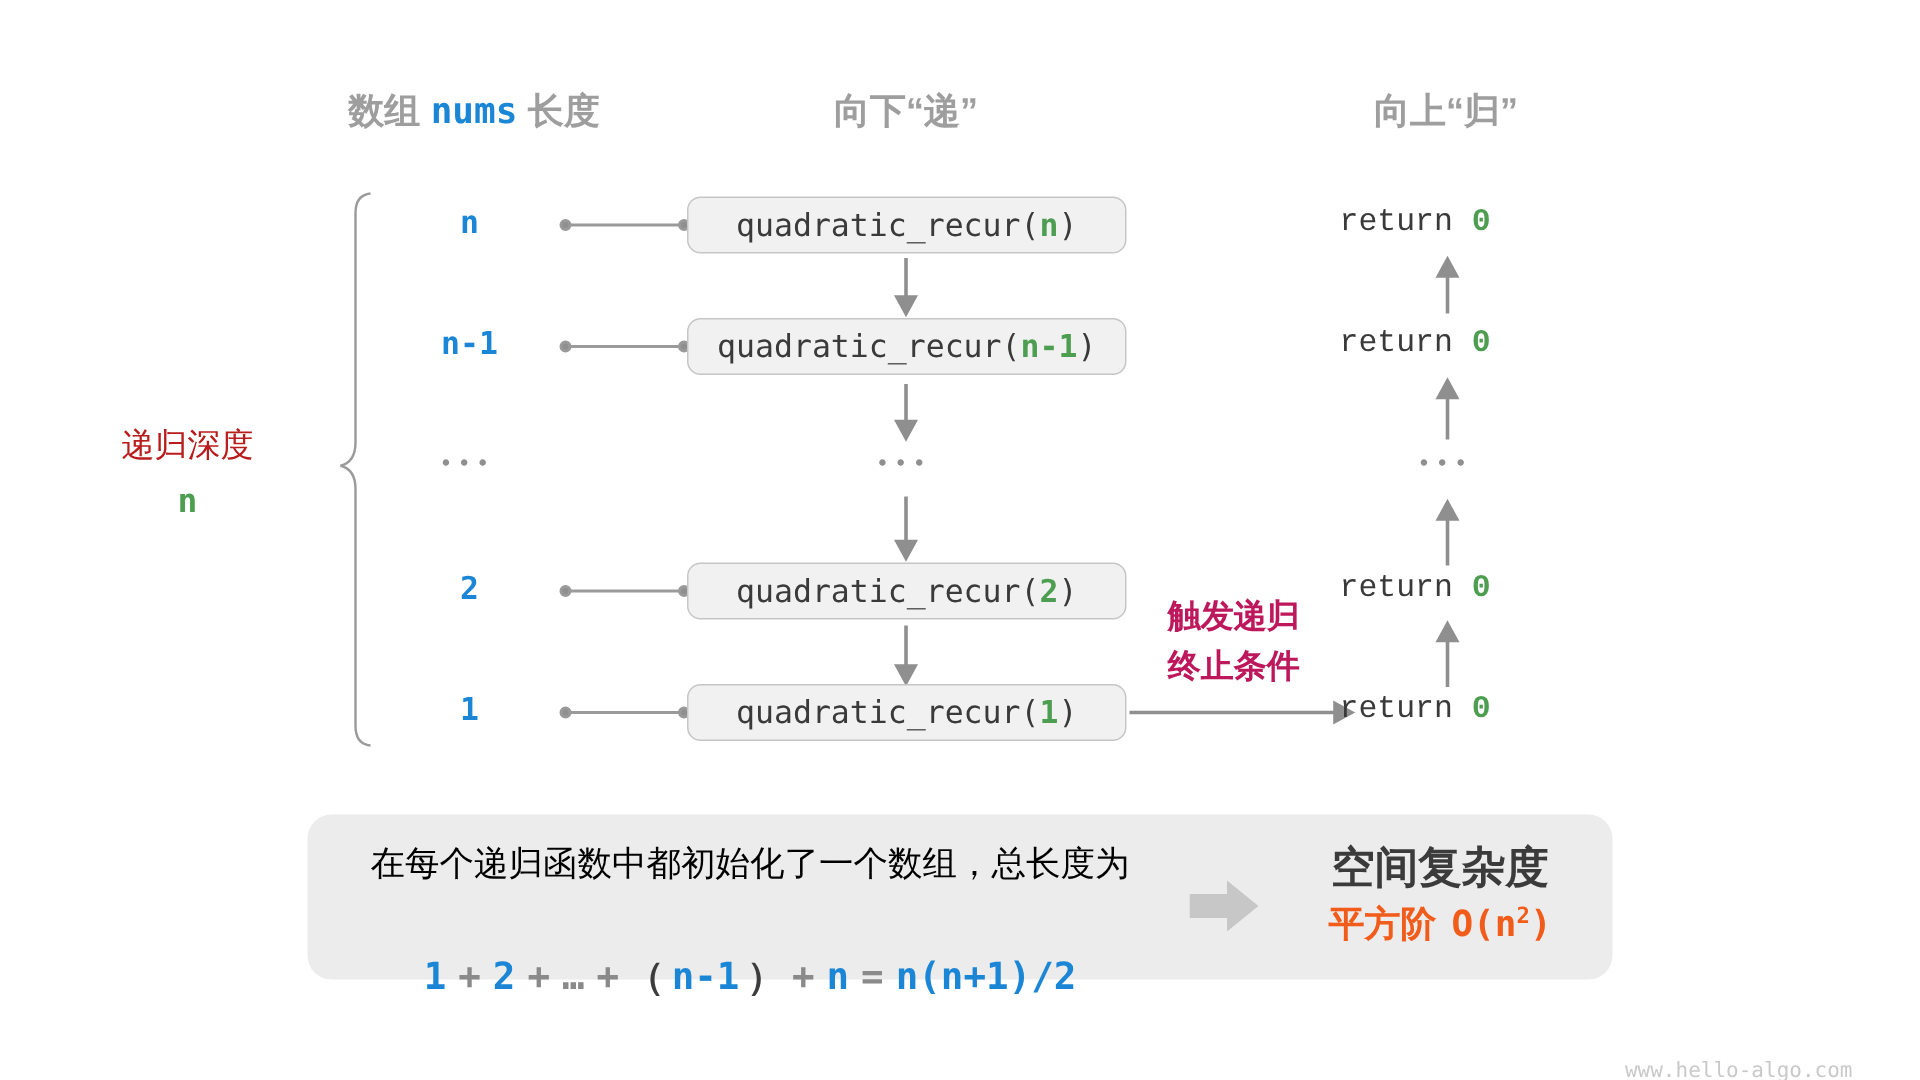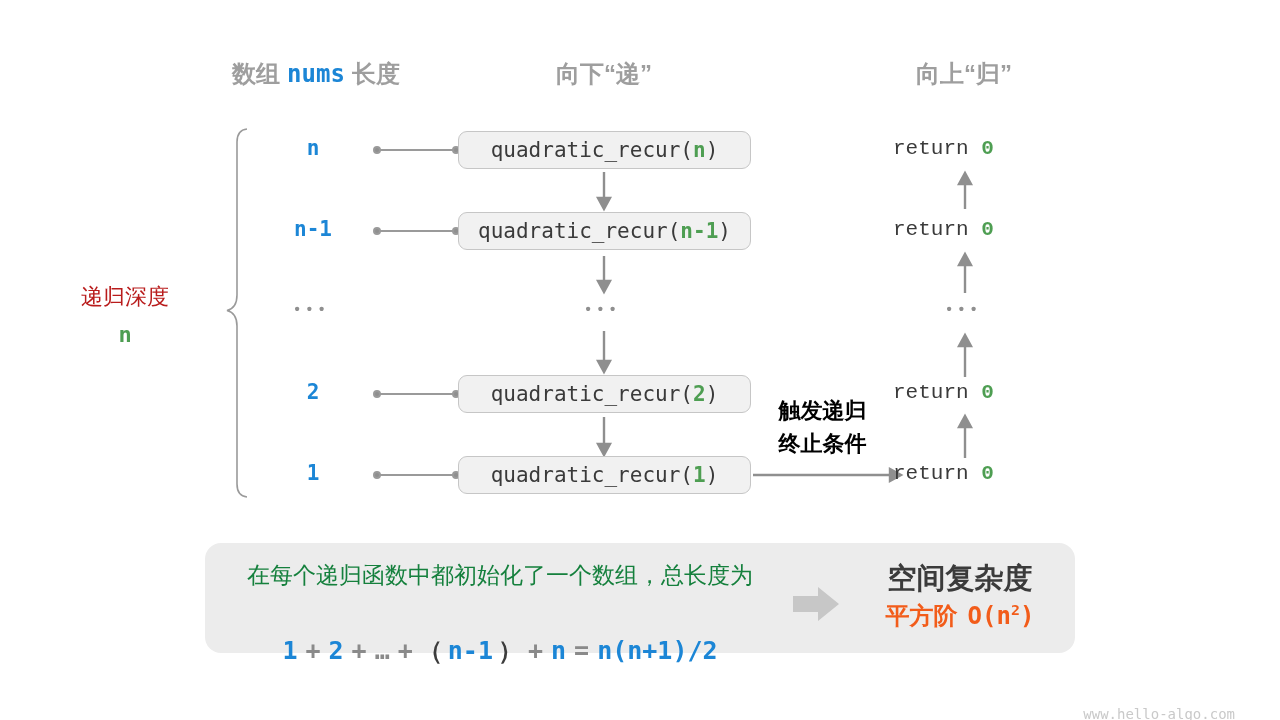--- a/index.html
+++ b/index.html
@@ -31,27 +31,27 @@
                display:flex; align-items:center; justify-content:center;
                font-family:"DejaVu Sans Mono", monospace; font-size:21px; color:#3a3a3a; }
   .call-box .arg { color:#4e9e52; font-weight:bold; }
   .ret-text  { left:893px; width:145px; text-align:left;
                font-family:Liberation Mono, monospace; font-size:21px; color:#3a3a3a; }
   .ret-text .val { color:#4e9e52; font-weight:bold; }
   .dots { color:#8f8f8f; font-size:15px; font-weight:bold; letter-spacing:7px; text-align:center; }
 
   
   .trigger { left:740px; top:394px; width:165px; text-align:center;
-             font-size:22px; font-weight:bold; color:#000000; line-height:33px; }
+             font-size:22px; font-weight:bold; color:#be185d; line-height:33px; }
 
   
   .panel { left:205px; top:543px; width:870px; height:110px;
            background:#ececec; border-radius:16px; }
   .panel .desc { position:absolute; left:10px; top:17px; width:570px; text-align:center;
-                 font-size:23px; font-weight:500; color:#15803d;font-family:Liberation Serif, serif; }
+                 font-size:23px; font-weight:500; color:#000000;font-family:Liberation Serif, serif; }
   .panel .formula { position:absolute; left:10px; top:56px; width:570px; text-align:center;
                     font-size:25px; font-weight:bold; }
   .formula span { margin:0 4px; }
   .f-blue { color:#1c86d6; }
   .f-gray { color:#8a8a8a; }
   .f-dark { color:#3c3c3c; margin:0 1px !important; }
   .panel .space-title { position:absolute; left:645px; top:16px; width:220px; text-align:center;
                         font-size:29px; font-weight:bold; color:#3b3b3b; }
   .panel .space-value { position:absolute; left:635px; top:57px; width:240px; text-align:center;
                         font-size:24px; font-weight:bold; color:#f25c1a; }

